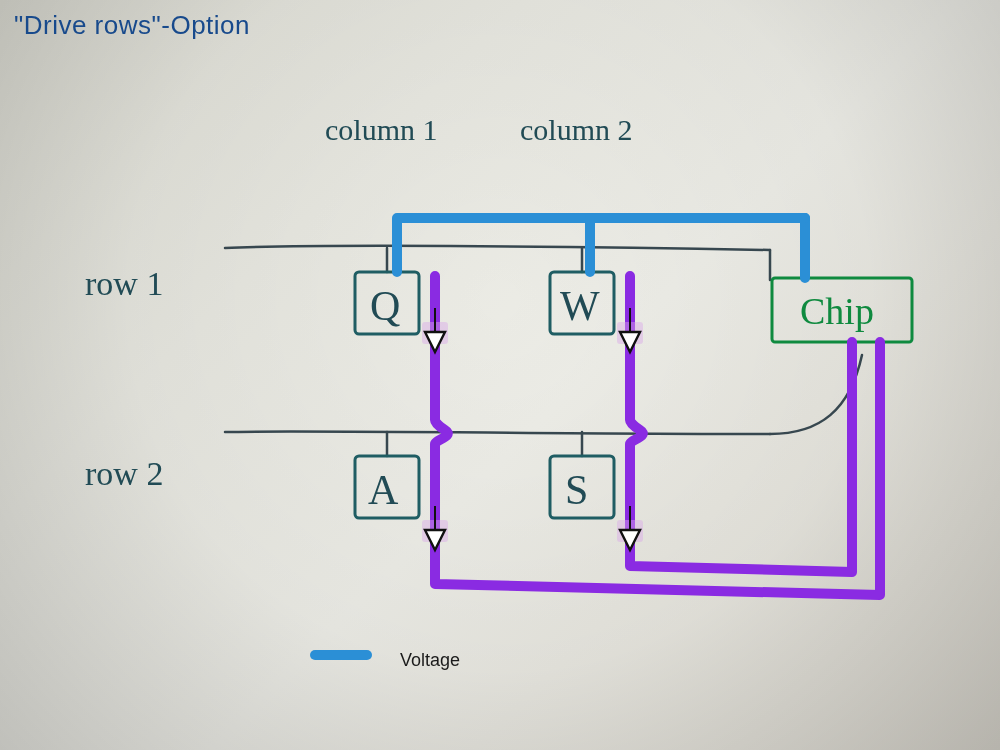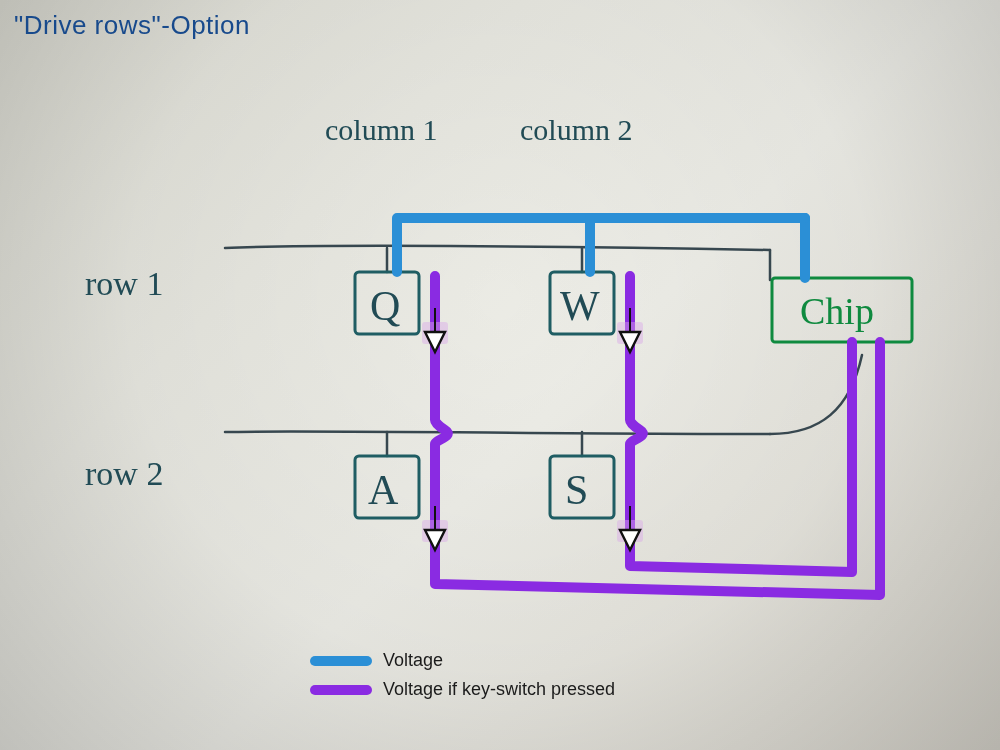--- a/index.html
+++ b/index.html
@@ -41,22 +41,21 @@
   }
   .legend {
     position: absolute;
     left: 310px;
     top: 650px;
     font-size: 18px;
     color: #1b1b1b;
   }
   .legend .row {
     display: flex;
-    align-items: center;
-    gap: 11px;
+    gap: 28px;
     margin-bottom: 8px;
   }
   .legend .swatch {
     width: 62px;
     height: 10px;
     border-radius: 5px;
   }
 </style>
 </head>
 <body>
@@ -145,19 +144,15 @@
       <line x1="630" y1="506" x2="630" y2="540" marker-end="url(#arrowHead)"></line>
     </g>
 
   </svg>
 
   <div class="legend">
     <div class="row">
       <div class="swatch" style="background:#2b8fd6"></div>
       <span>Voltage</span>
     </div>
-    <div class="row">
-      <div class="swatch" style="background:#8a2be2"></div>
-      <span>Voltage if key-switch pressed</span>
-    </div>
   </div>
 
 </div>
 
 </body></html>

